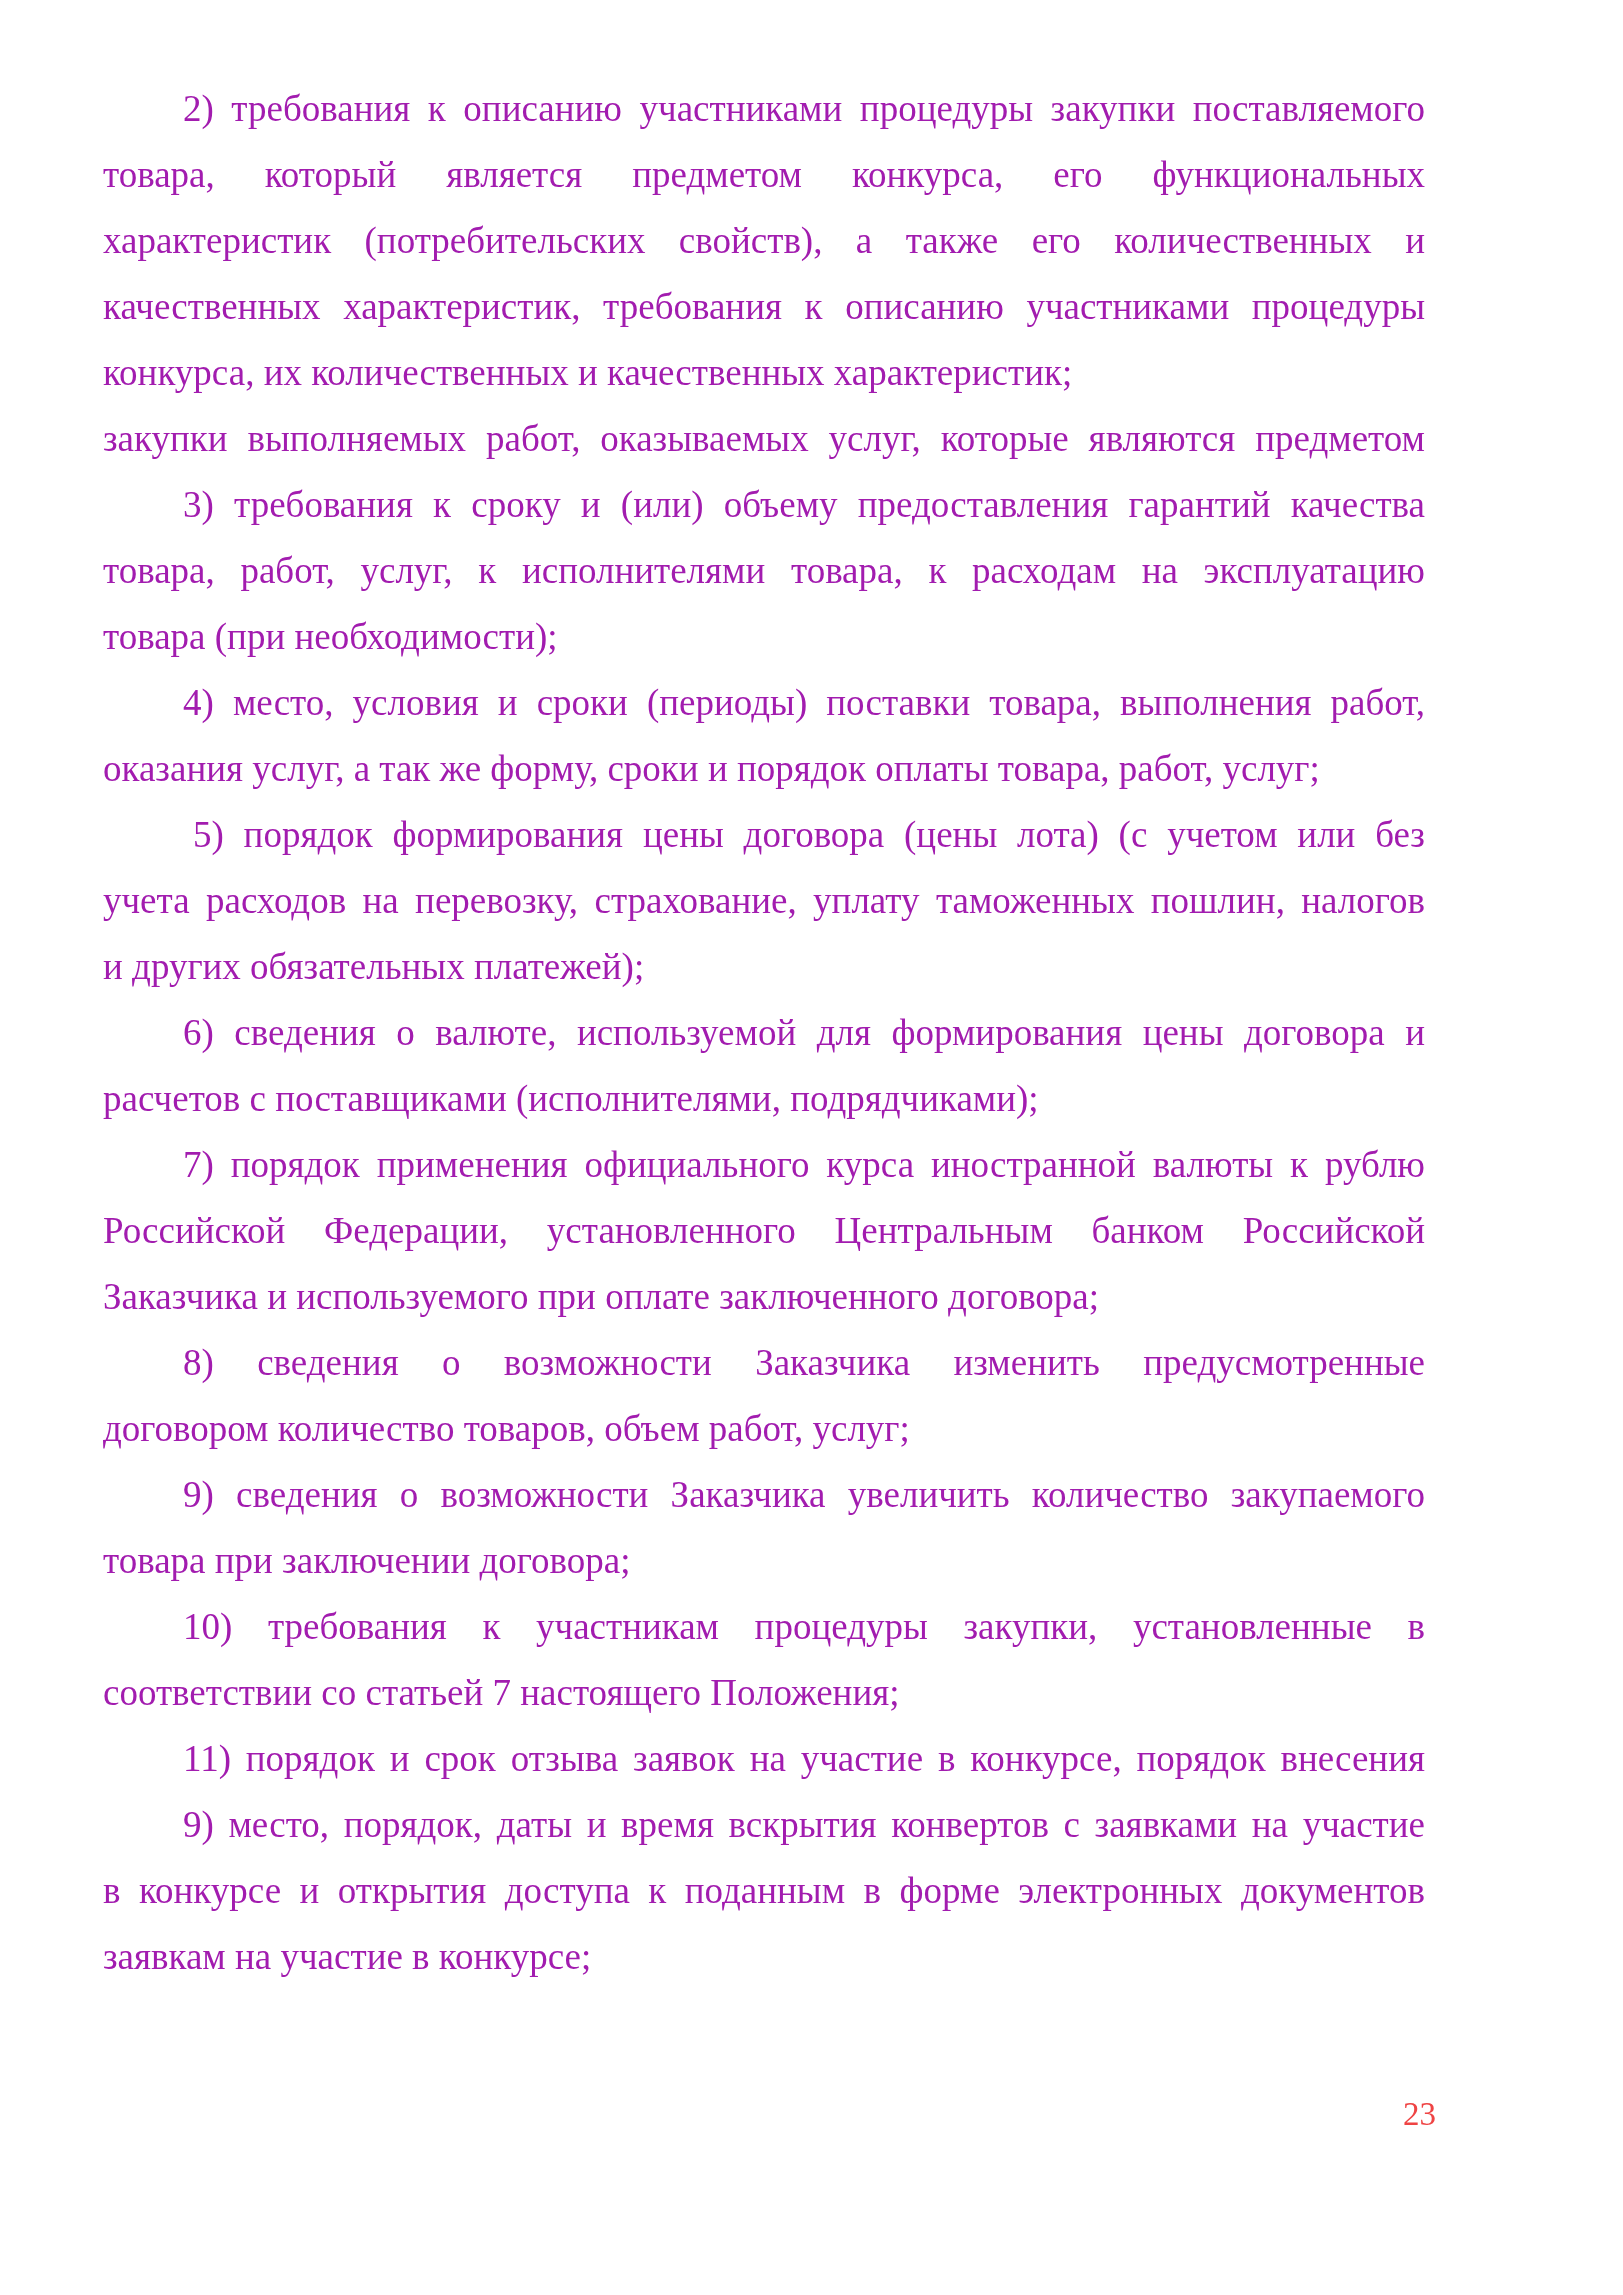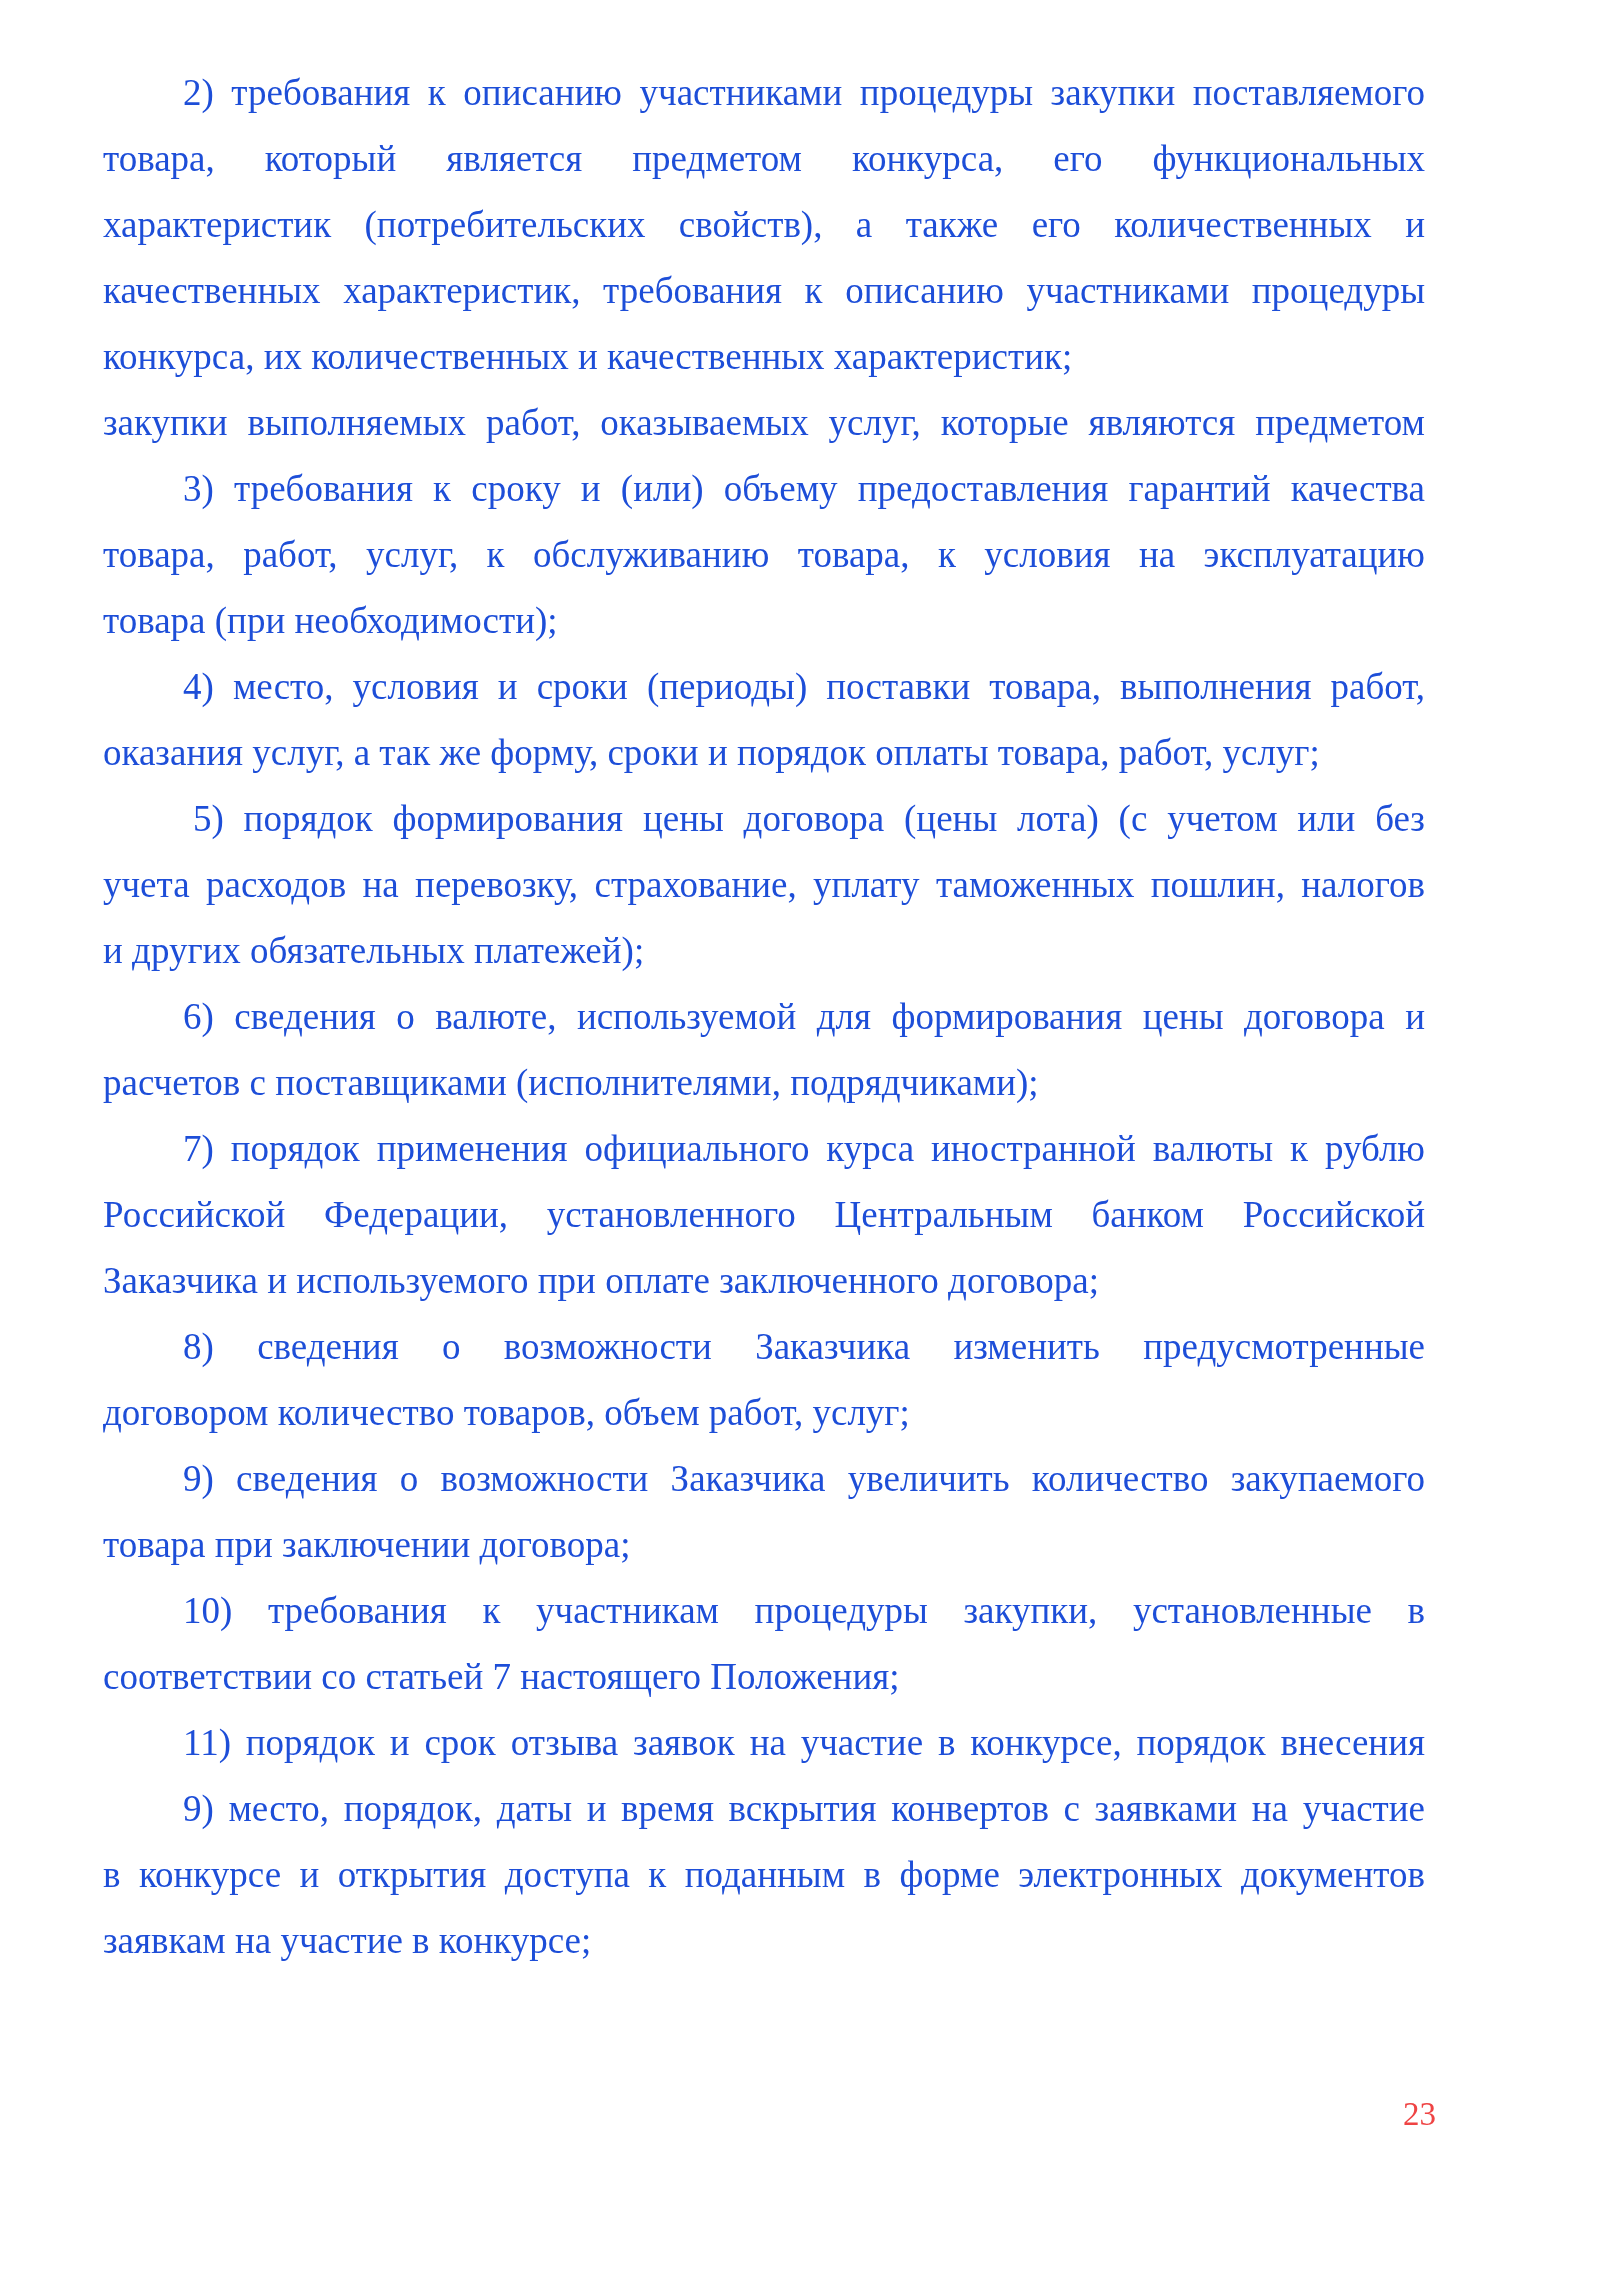--- a/index.html
+++ b/index.html
@@ -11,26 +11,26 @@
     position: relative;
     width: 1623px;
     height: 2295px;
     background: #ffffff;
     color: #000000;
     font-family: "Liberation Serif", "DejaVu Serif", serif;
     overflow: hidden;
   }
   .textblock {
     position: absolute;
-    top: 60px;
+    top: 76px;
     left: 103px;
     width: 1322px;
     font-size: 37px;
     line-height: 66px;
-    color: #1d4ed8;
+    color: #a21caf;
   }
   .para {
     margin: 0;
     padding: 0;
   }
   .ln {
     text-align: justify;
     text-align-last: justify;
     white-space: normal;
   }
@@ -64,21 +64,21 @@
       <div class="ln j ind">2) требования к описанию участниками процедуры закупки поставляемого</div>
       <div class="ln j">товара, который является предметом конкурса, его функциональных</div>
       <div class="ln j">характеристик (потребительских свойств), а также его количественных и</div>
       <div class="ln j">качественных характеристик, требования к описанию участниками процедуры</div>
       <div class="ln last">конкурса, их количественных и качественных характеристик;</div>
       <div class="ln j">закупки выполняемых работ, оказываемых услуг, которые являются предметом</div>
     </div>
 
     <div class="para">
       <div class="ln j ind">3) требования к сроку и (или) объему предоставления гарантий качества</div>
-      <div class="ln j">товара, работ, услуг, к обслуживанию товара, к условия на эксплуатацию</div>
+      <div class="ln j">товара, работ, услуг, к исполнителями товара, к расходам на эксплуатацию</div>
       <div class="ln last">товара (при необходимости);</div>
     </div>
 
     <div class="para">
       <div class="ln j ind">4) место, условия и сроки (периоды) поставки товара, выполнения работ,</div>
       <div class="ln last">оказания услуг, а так же форму, сроки и порядок оплаты товара, работ, услуг;</div>
     </div>
 
     <div class="para">
       <div class="ln j ind5">5) порядок формирования цены договора (цены лота) (с учетом или без</div>

